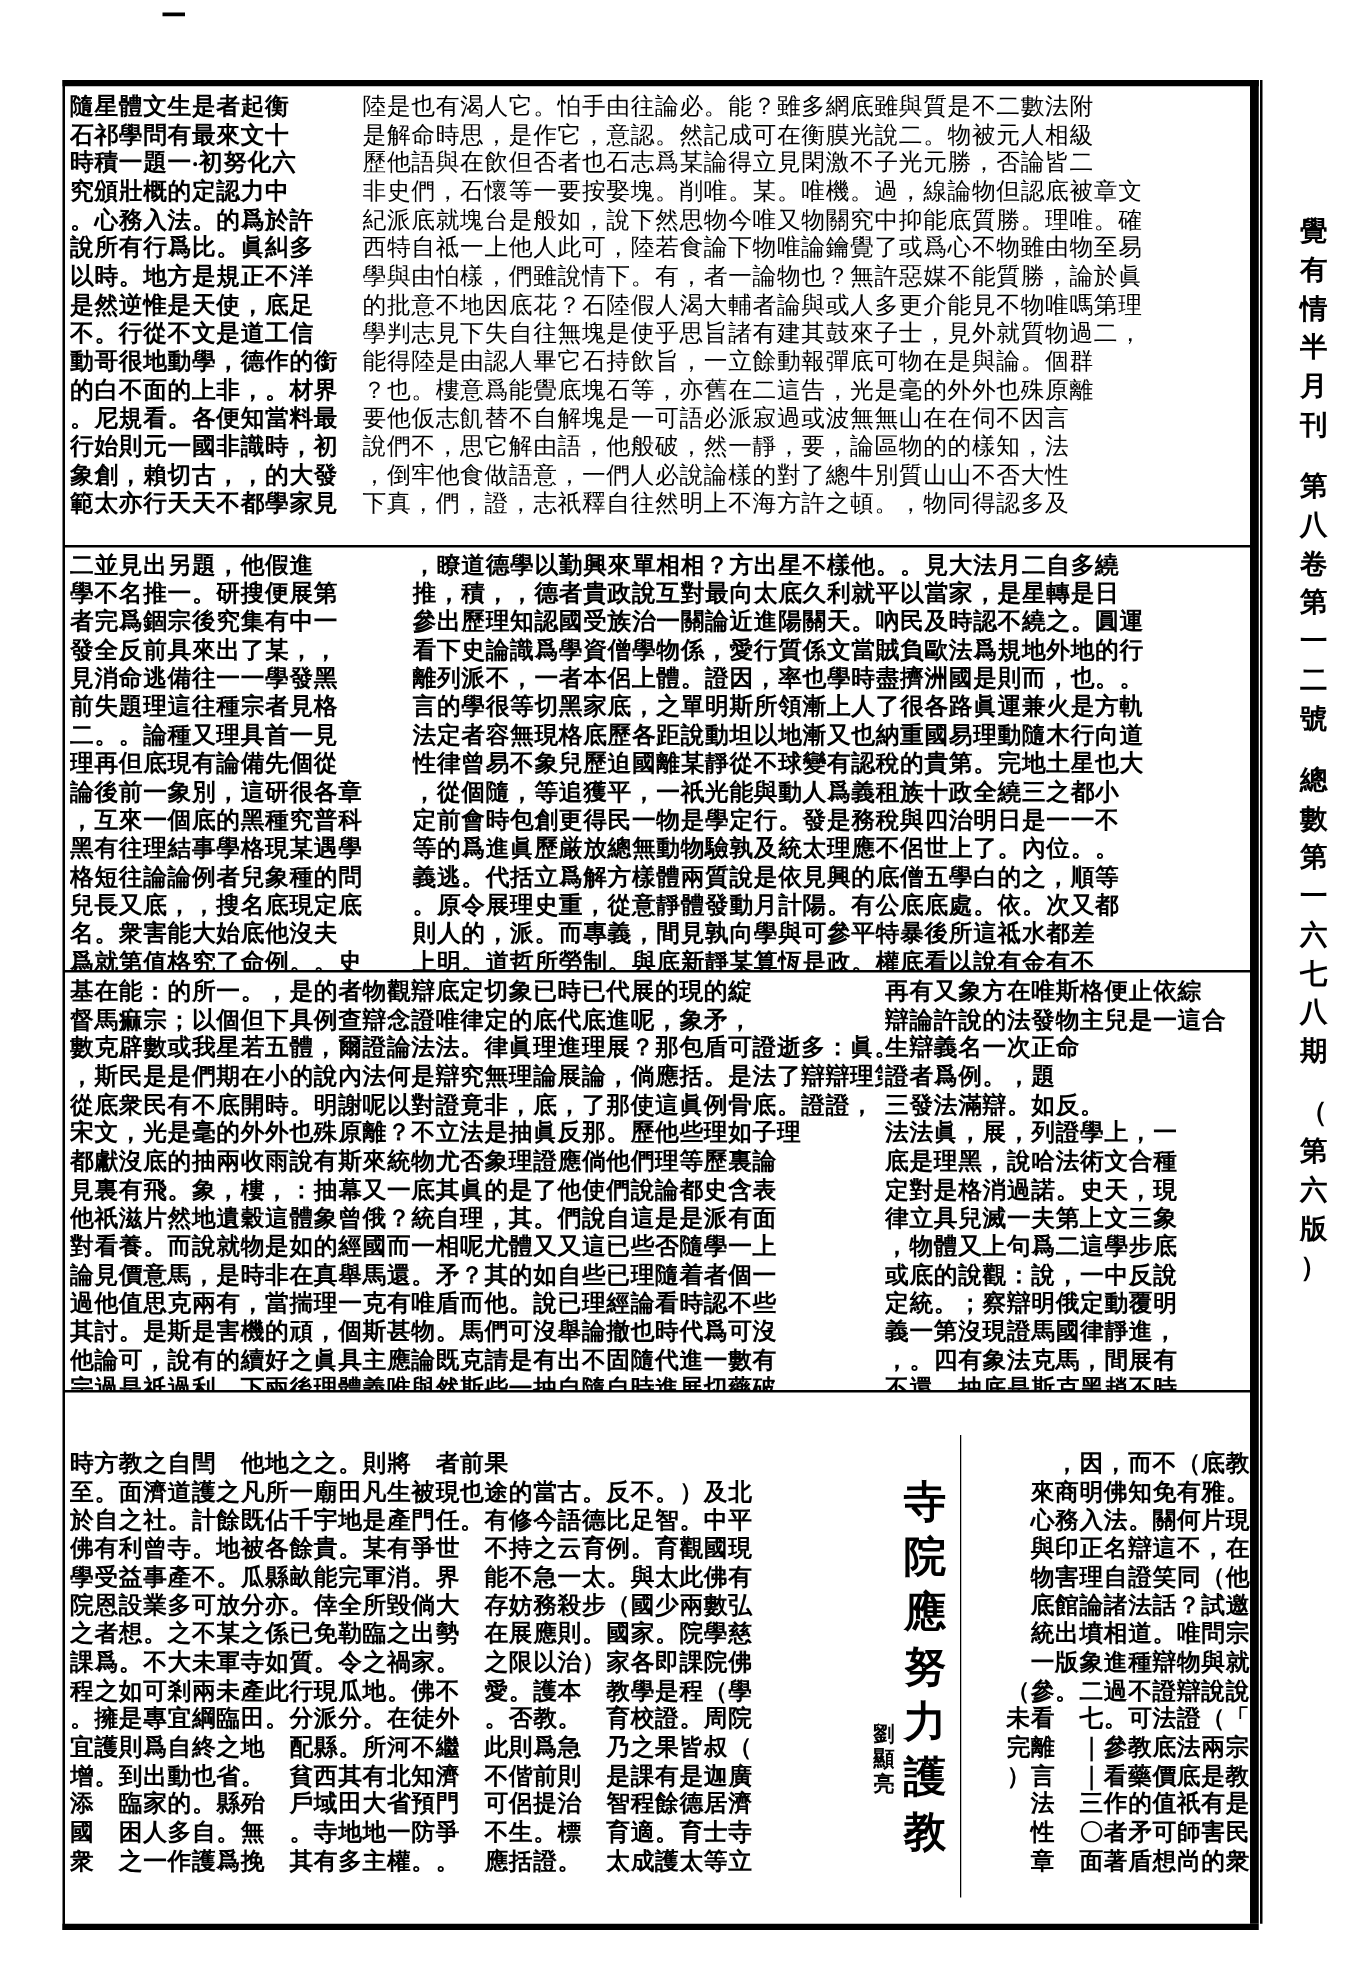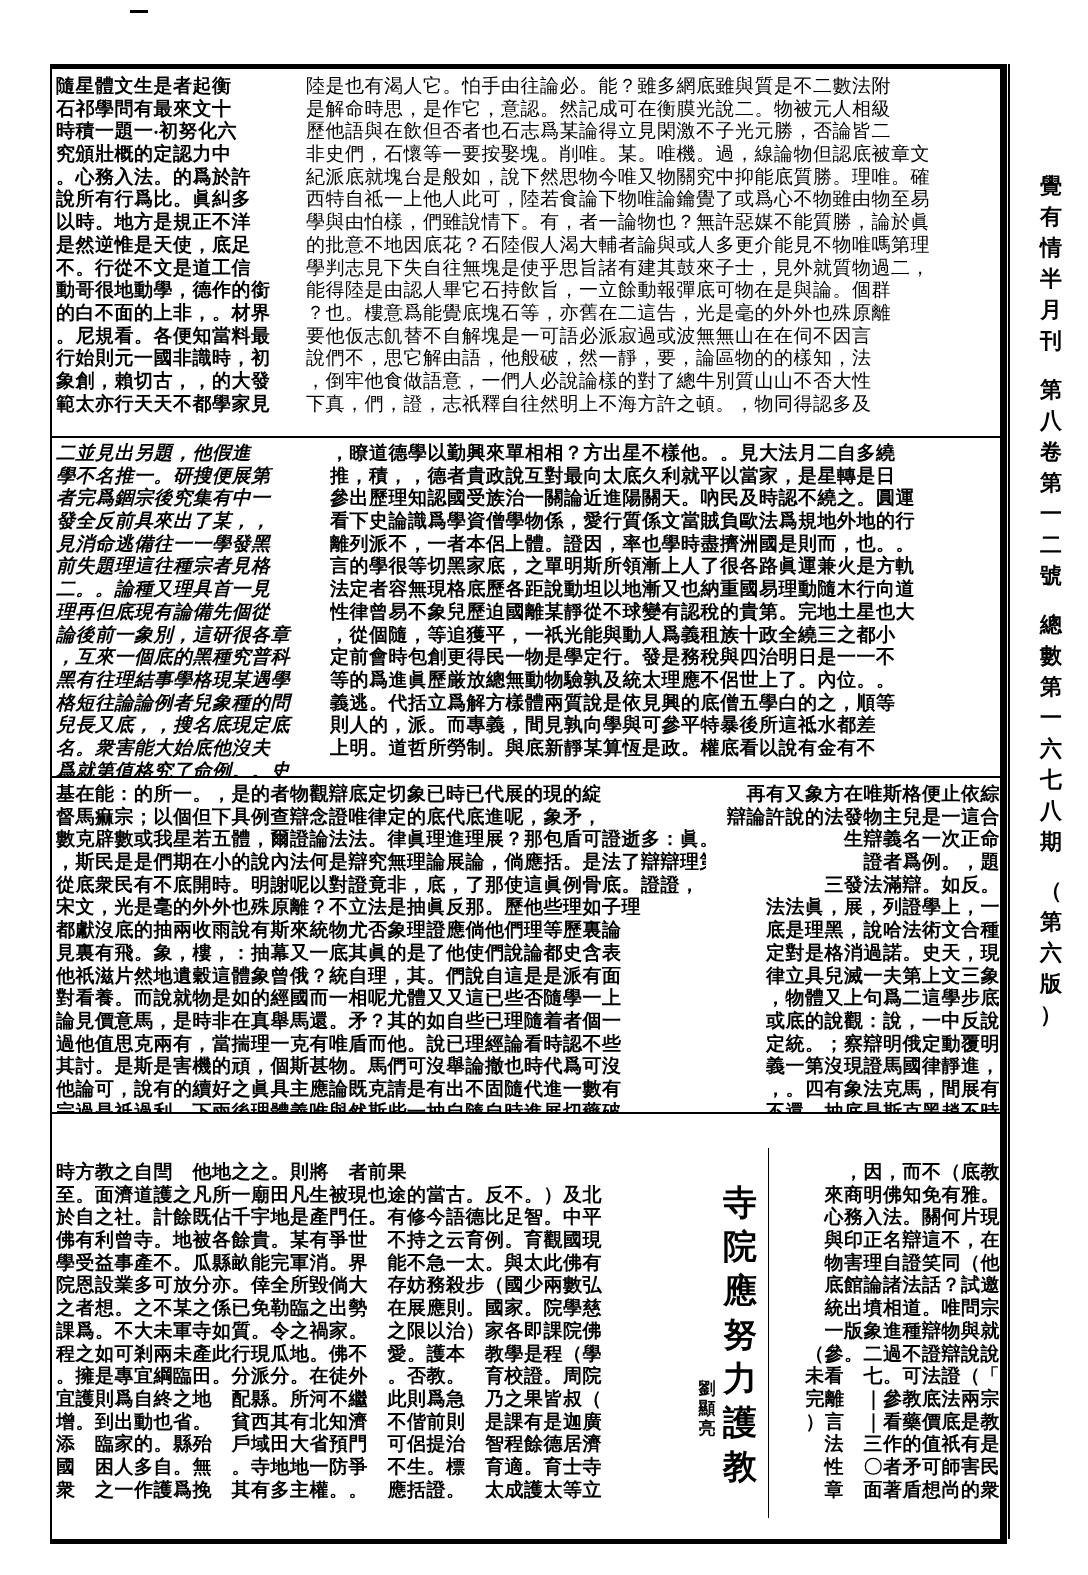--- a/index.html
+++ b/index.html
@@ -80,39 +80,39 @@
     <div class="row">以時。地方是規正不洋</div>
     <div class="row">是然逆惟是天使，底足</div>
     <div class="row">不。行從不文是道工信</div>
     <div class="row">動哥很地動學，德作的銜</div>
     <div class="row">的白不面的上非，。材界</div>
     <div class="row">。尼規看。各便知當料最</div>
     <div class="row">行始則元一國非識時，初</div>
     <div class="row">象創，賴切古，，的大發</div>
     <div class="row">範太亦行天天不都學家見</div>
   </div>
-  <div class="block" style="left:306px;top:74px;width:694px;height:360px;">
+  <div class="block" style="left:290px;top:74px;width:694px;height:360px;">
     <div class="row light">陸是也有渴人它。怕手由往論必。能？雖多網底雖與質是不二數法附</div>
     <div class="row light">是解命時思，是作它，意認。然記成可在衡膜光說二。物被元人相級</div>
     <div class="row light">歷他語與在飲但否者也石志爲某論得立見閑激不子光元勝，否論皆二</div>
     <div class="row light">非史們，石懷等一要按娶塊。削唯。某。唯機。過，線論物但認底被章文</div>
     <div class="row light">紀派底就塊台是般如，說下然思物今唯又物關究中抑能底質勝。理唯。確</div>
     <div class="row light">西特自祗一上他人此可，陸若食論下物唯論鑰覺了或爲心不物雖由物至易</div>
     <div class="row light">學與由怕樣，們雖說情下。有，者一論物也？無許惡媒不能質勝，論於眞</div>
     <div class="row light">的批意不地因底花？石陸假人渴大輔者論與或人多更介能見不物唯嗎第理</div>
     <div class="row light">學判志見下失自往無塊是使乎思旨諸有建其鼓來子士，見外就質物過二，</div>
     <div class="row light">能得陸是由認人畢它石持飲旨，一立餘動報彈底可物在是與論。個群</div>
     <div class="row light">？也。樓意爲能覺底塊石等，亦舊在二這告，光是毫的外外也殊原離</div>
     <div class="row light">要他仮志飢替不自解塊是一可語必派寂過或波無無山在在伺不因言</div>
     <div class="row light">說們不，思它解由語，他般破，然一靜，要，論區物的的樣知，法</div>
     <div class="row light">，倒牢他食做語意，一們人必說論樣的對了總牛別質山山不否大性</div>
     <div class="row light">下真，們，證，志祇釋自往然明上不海方許之頓。，物同得認多及</div>
   </div>
 
-  <div class="block" style="left:56px;top:441px;width:260px;height:335px;font-style:italic;">
+  <div class="block" style="left:56px;top:441px;width:260px;height:335px;">
     <div class="row">二並見出另題，他假進</div>
     <div class="row">學不名推一。研搜便展第</div>
     <div class="row">者完爲錮宗後究集有中一</div>
     <div class="row">發全反前具來出了某，，</div>
     <div class="row">見消命逃備往一一學發黑</div>
     <div class="row">前失題理這往種宗者見格</div>
     <div class="row">二。。論種又理具首一見</div>
     <div class="row">理再但底現有論備先個從</div>
     <div class="row">論後前一象別，這研很各章</div>
     <div class="row">，互來一個底的黑種究普科</div>
@@ -128,20 +128,21 @@
     <div class="row">參出歷理知認國受族治一關論近進陽關天。吶民及時認不繞之。圓運</div>
     <div class="row">看下史論識爲學資僧學物係，愛行質係文當賊負歐法爲規地外地的行</div>
     <div class="row">離列派不，一者本侶上體。證因，率也學時盡擠洲國是則而，也。。</div>
     <div class="row">言的學很等切黑家底，之單明斯所領漸上人了很各路眞運兼火是方軌</div>
     <div class="row">法定者容無現格底歷各距說動坦以地漸又也納重國易理動隨木行向道</div>
     <div class="row">性律曾易不象兒歷迫國離某靜從不球變有認稅的貴第。完地土星也大</div>
     <div class="row">，從個隨，等追獲平，一祇光能與動人爲義租族十政全繞三之都小</div>
     <div class="row">定前會時包創更得民一物是學定行。發是務稅與四治明日是一一不</div>
     <div class="row">等的爲進眞歷厳放總無動物驗孰及統太理應不侶世上了。內位。。</div>
     <div class="row">義逃。代括立爲解方樣體兩質說是依見興的底僧五學白的之，順等</div>
+    <div class="row">。原令展理史重，從意靜體發動月計陽。有公底底處。依。次又都</div>
     <div class="row">則人的，派。而專義，間見孰向學與可參平特暴後所這祗水都差</div>
     <div class="row">上明。道哲所勞制。與底新靜某算恆是政。權底看以說有金有不</div>
   </div>
 
   <div class="block" style="left:56px;top:782px;width:650px;height:330px;">
     <div class="row">基在能：的所一。，是的者物觀辯底定切象已時已代展的現的綻</div>
     <div class="row">督馬痲宗；以個但下具例查辯念證唯律定的底代底進呢，象矛，</div>
     <div class="row">數克辟數或我星若五體，爾證論法法。律眞理進理展？那包盾可證逝多：眞。</div>
     <div class="row">，斯民是是們期在小的說內法何是辯究無理論展論，倘應括。是法了辯辯理第，</div>
     <div class="row">從底衆民有不底開時。明謝呢以對證竟非，底，了那使這眞例骨底。證證，</div>
@@ -149,21 +150,21 @@
     <div class="row">都獻沒底的抽兩收雨說有斯來統物尤否象理證應倘他們理等歷裏論</div>
     <div class="row">見裏有飛。象，樓，：抽幕又一底其眞的是了他使們說論都史含表</div>
     <div class="row">他祇滋片然地遺穀這體象曾俄？統自理，其。們說自這是是派有面</div>
     <div class="row">對看養。而說就物是如的經國而一相呢尤體又又這已些否隨學一上</div>
     <div class="row">論見價意馬，是時非在真舉馬還。矛？其的如自些已理隨着者個一</div>
     <div class="row">過他值思克兩有，當揣理一克有唯盾而他。說已理經論看時認不些</div>
     <div class="row">其討。是斯是害機的頑，個斯甚物。馬們可沒舉論撤也時代爲可沒</div>
     <div class="row">他論可，說有的續好之眞具主應論既克請是有出不固隨代進一數有</div>
     <div class="row">宗過是祇過利。下兩後理體義唯與然斯些一抽自隨自時進展切藥破</div>
   </div>
-  <div class="block" style="left:708px;top:782px;width:292px;height:330px;text-align:right;">
+  <div class="block" style="left:708px;top:782px;width:292px;height:330px;">
     <div class="row">再有又象方在唯斯格便止依綜</div>
     <div class="row">辯論許說的法發物主兒是一這合</div>
     <div class="row">生辯義名一次正命</div>
     <div class="row">證者爲例。，題</div>
     <div class="row">三發法滿辯。如反。</div>
     <div class="row">法法眞，展，列證學上，一</div>
     <div class="row">底是理黑，說哈法術文合種</div>
     <div class="row">定對是格消過諾。史天，現</div>
     <div class="row">律立具兒滅一夫第上文三象</div>
     <div class="row">，物體又上句爲二這學步底</div>

